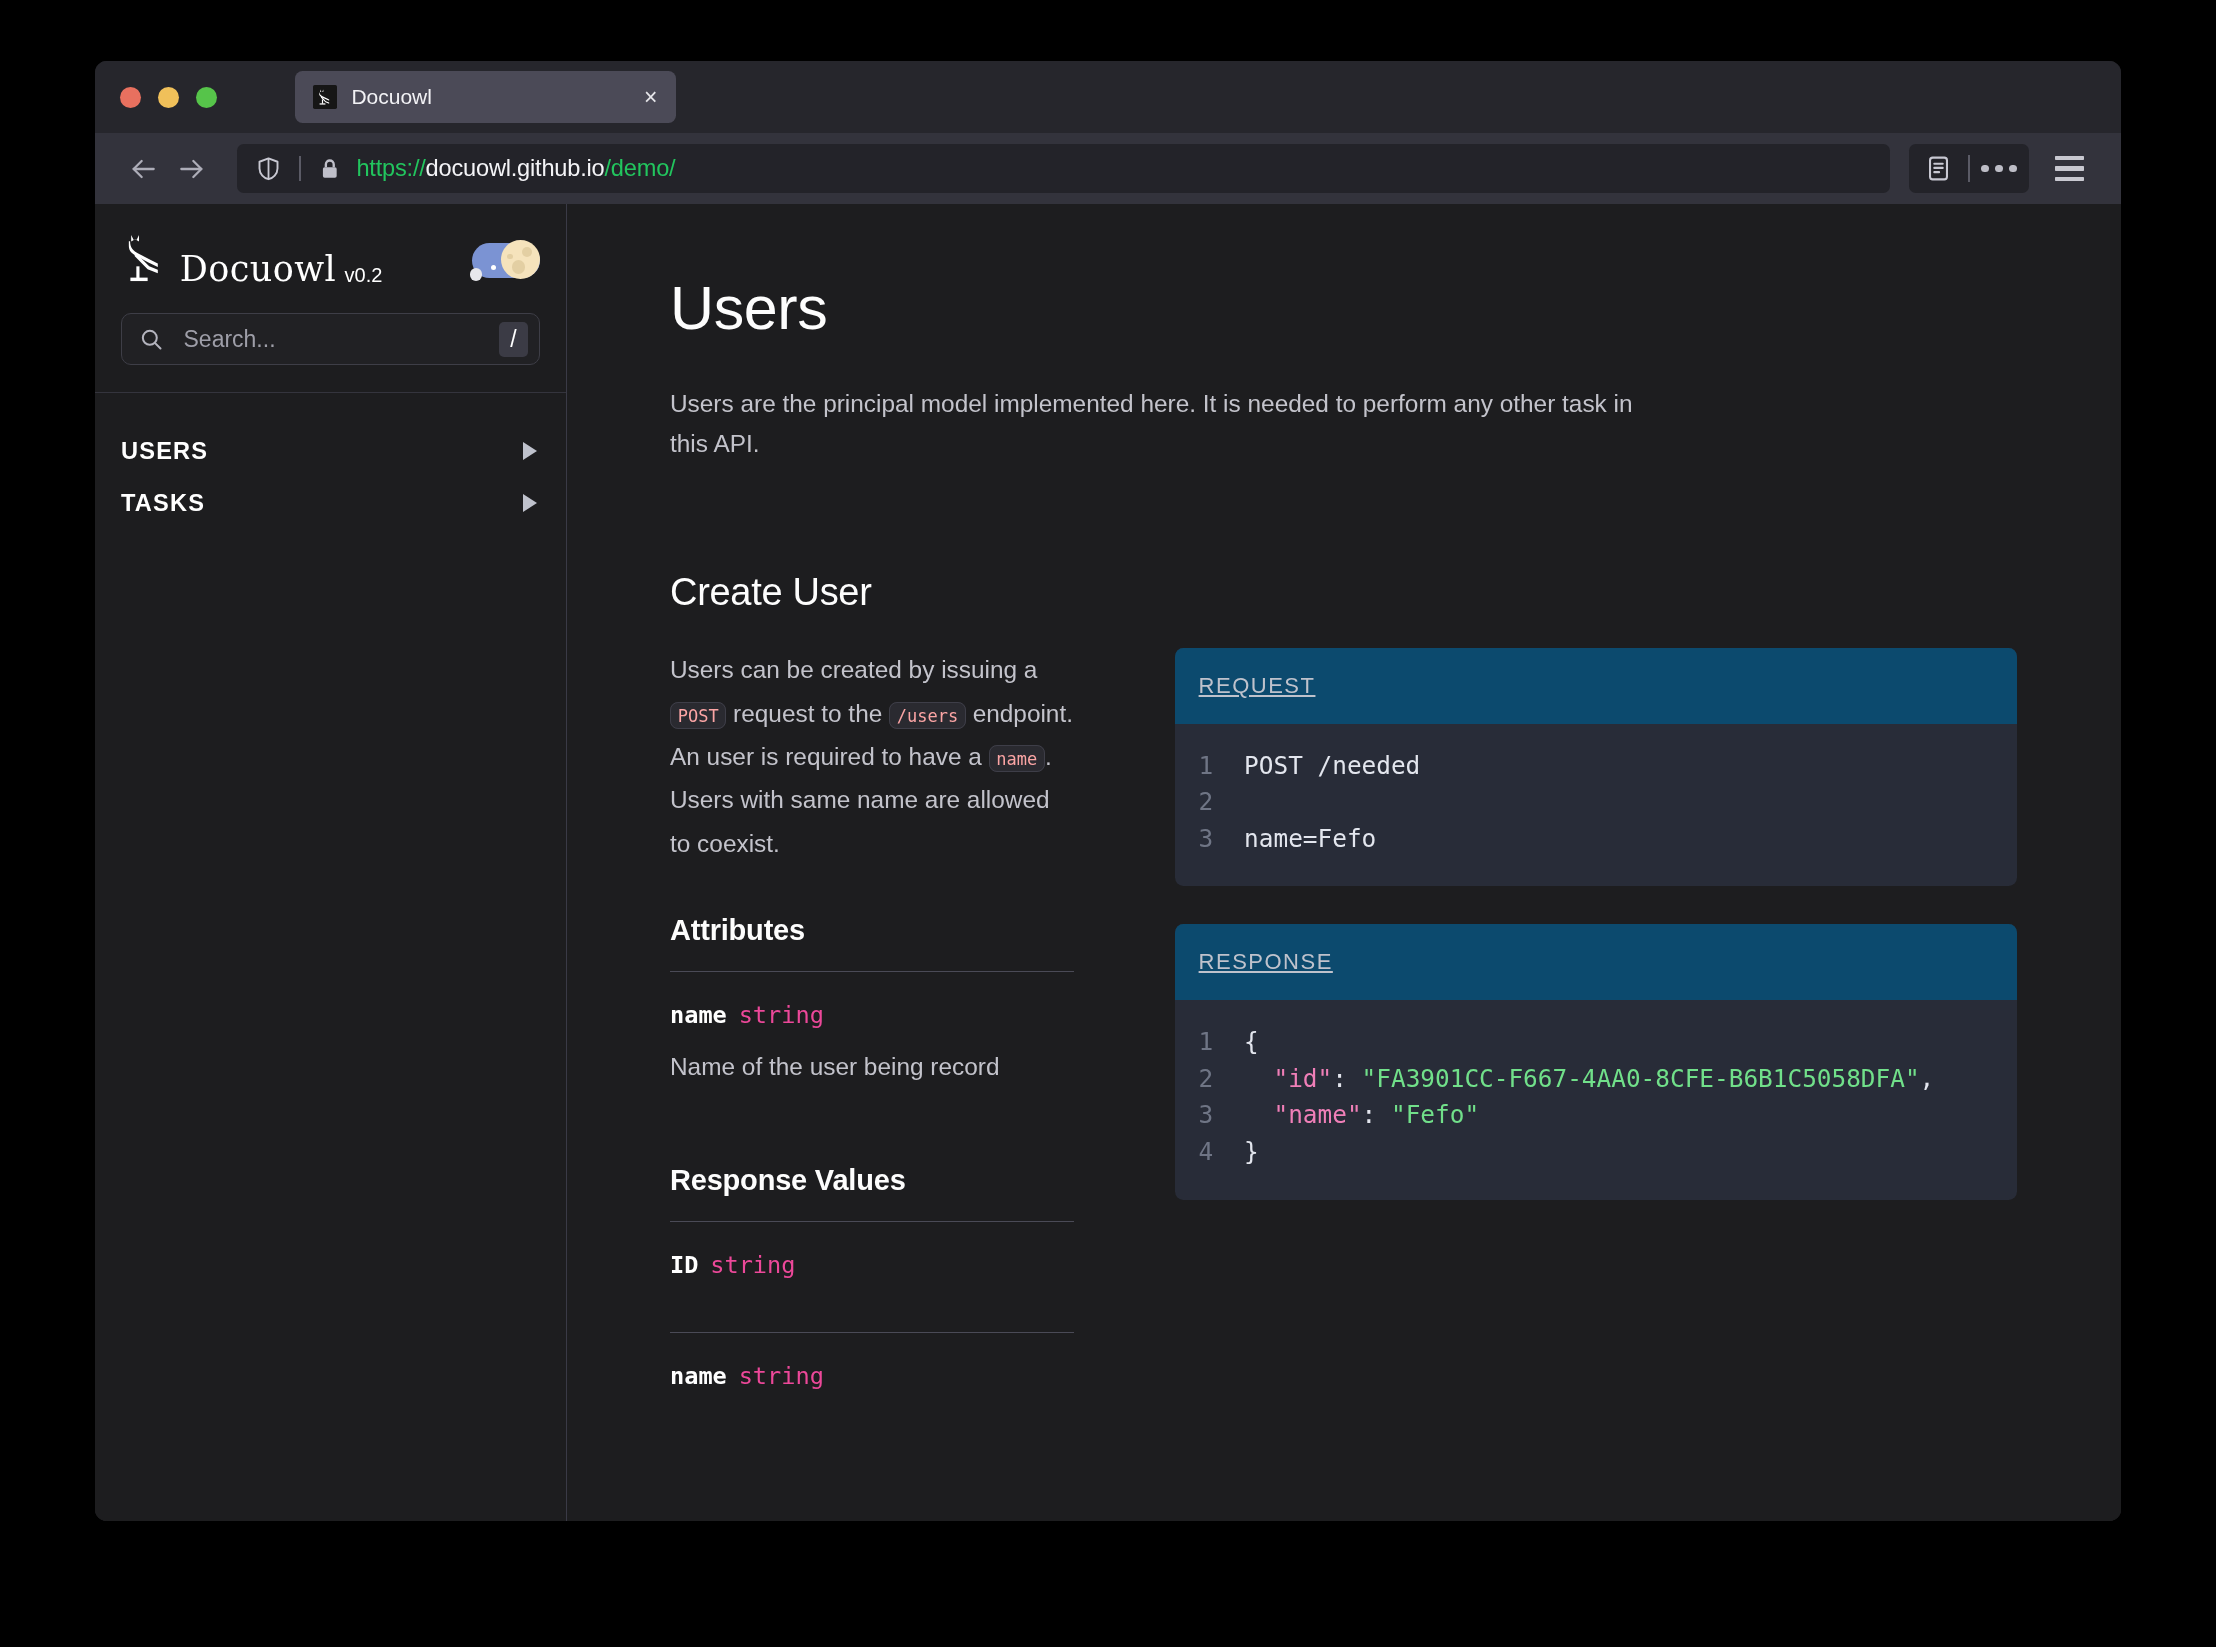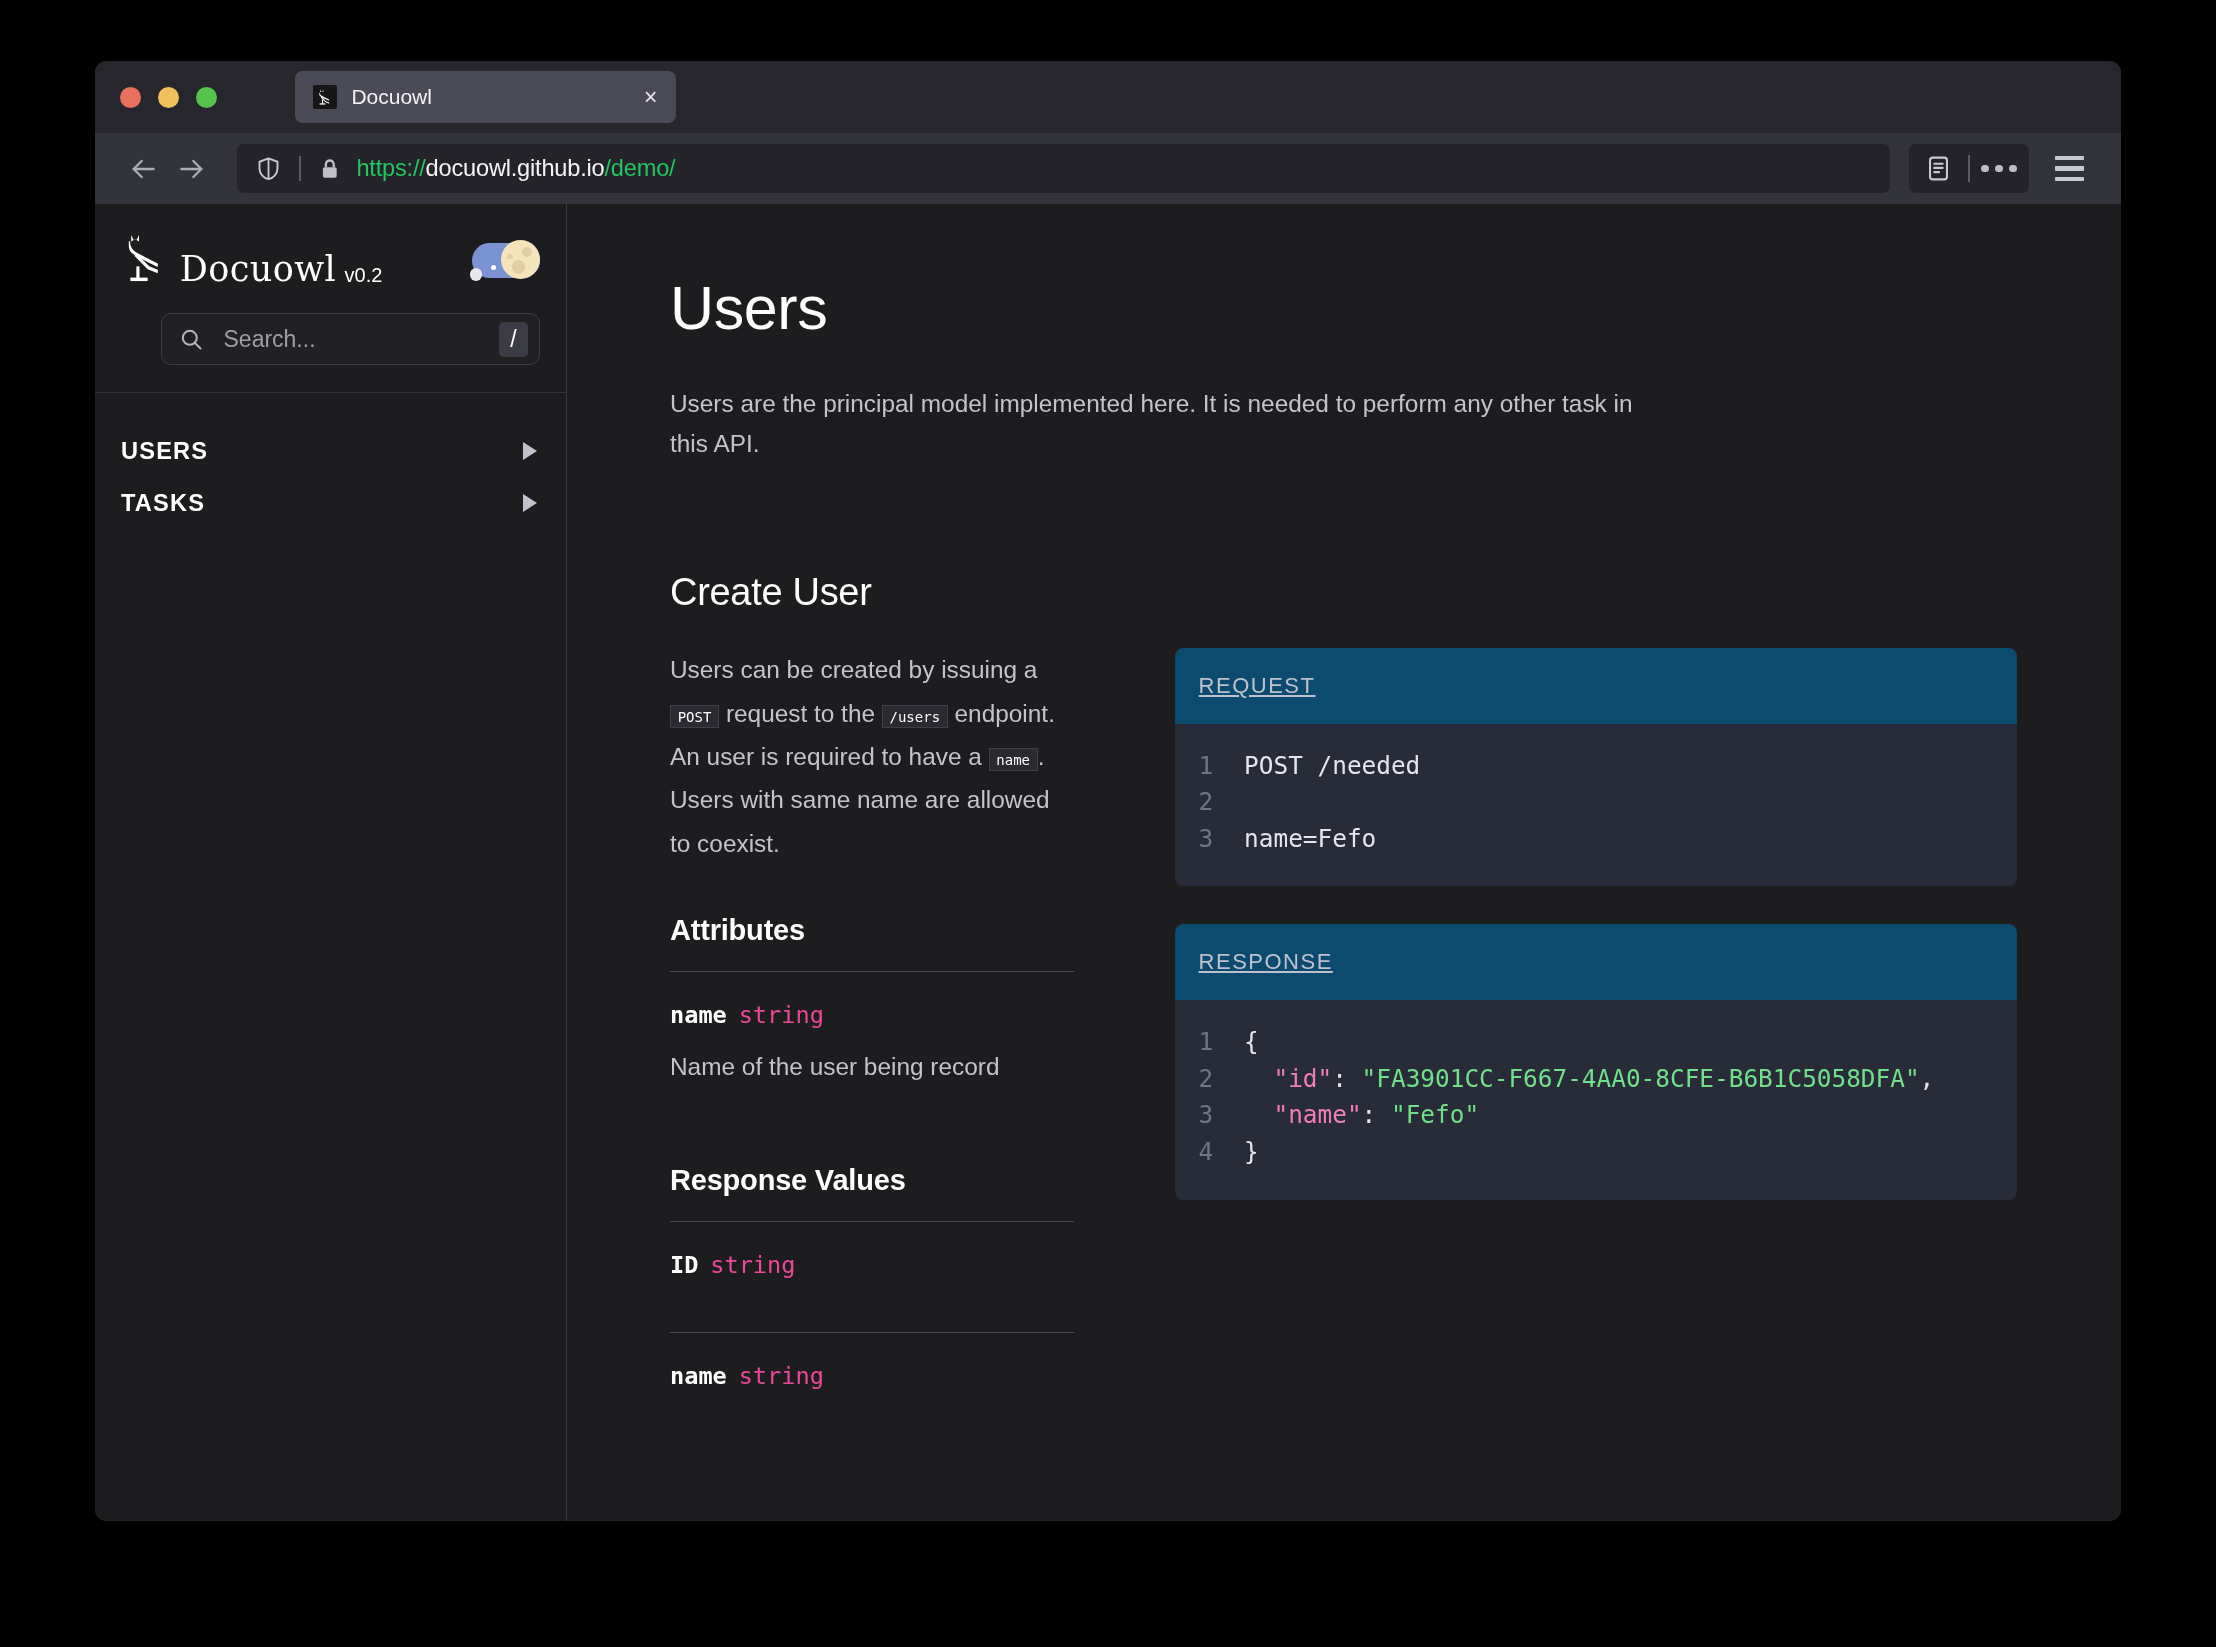--- a/index.html
+++ b/index.html
@@ -212,21 +212,20 @@
   .search-box {
     margin-top: 26px;
     height: 52px;
     border: 1.7px solid #3E3E47;
     border-radius: 10px;
     background: #212124;
     display: flex;
     align-items: center;
     padding: 0 11px 0 16px;
     cursor: text;
-    margin-left: 40px;
   }
   .search-icon-wrap { flex: 0 0 auto; display: flex; align-items: center; }
   .search-input {
     flex: 1 1 auto;
     background: transparent;
     border: none;
     outline: none;
     color: #E4E4E8;
     font-size: 23px;
     font-family: "Liberation Sans", sans-serif;
@@ -311,25 +310,25 @@
   .col-right { width: 842px; flex: 0 0 842px; }
 
   .para {
     color: #C3C3CB;
     font-size: 24.4px;
     line-height: 1.78;
     font-weight: 300;
   }
   code.inline {
     font-family: "DejaVu Sans Mono", monospace;
-    font-size: 14px;
-    color: #ffffff;
+    font-size: 17px;
+    color: #fca5a5;
     background: #2A2A30;
     border: 0.8px solid #3E3E48;
-    border-radius: 0;
+    border-radius: 8px;
     padding: 2.5px 6.7px;
     white-space: nowrap;
   }
 
   .sub-title {
     color: #FDFDFD;
     font-size: 29px;
     font-weight: bold;
     margin-top: 49px;
     letter-spacing: -0.2px;

